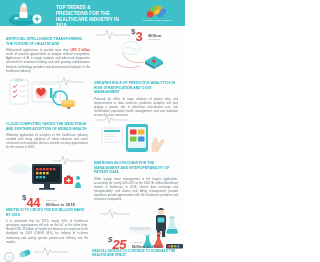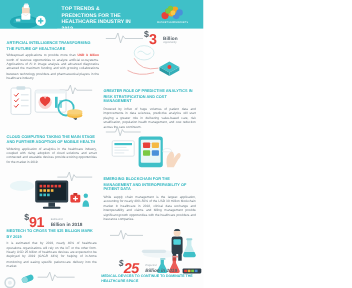--- a/index.html
+++ b/index.html
@@ -235,21 +235,21 @@
 
     <div class="txtblk" style="left:94px;top:9px;width:84px;">
       <div class="sec-h">EMERGING BLOCKCHAIN FOR THE MANAGEMENT AND INTEROPERABILITY OF PATIENT DATA</div>
       <div class="sec-b">While supply chain management is the largest application, accounting for nearly 40%-50% of the USD 30 million blockchain market in healthcare in 2018, clinical data exchange and interoperability and claims and billing management provide significant growth opportunities with the healthcare providers and insurance companies.</div>
     </div>
   </div>
 
   <div class="sec" style="top:192px;left:0;height:40px;">
 
     <div class="stat" style="left:22px;top:1px;">
-      <span class="cur">$</span><span class="num">91</span>
+      <span class="cur">$</span><span class="num">44</span>
       <span class="lbl">
         <span class="l1" style="display:block">Estimated</span>
         <span class="l2" style="display:block">Billion in 2018</span>
       </span>
     </div>
 
     <div class="txtblk" style="left:6px;top:16px;width:82px;">
       <div class="sec-h">MEDTECH TO CROSS THE $25 BILLION MARK BY 2019</div>
       <div class="sec-b">It is estimated that by 2019, nearly 40% of healthcare operations organizations will rely on the IoT or the other form. Nearly USD 25 billion of healthcare devices are expected to be deployed by 2019 (CAGR 44%) for helping of in-home monitoring and easing specific patient-care delivery into the market.</div>
     </div>

